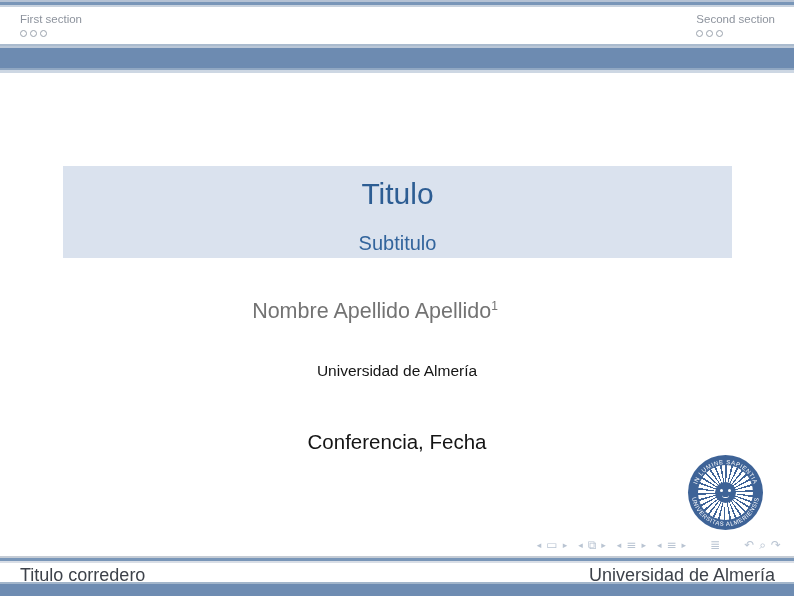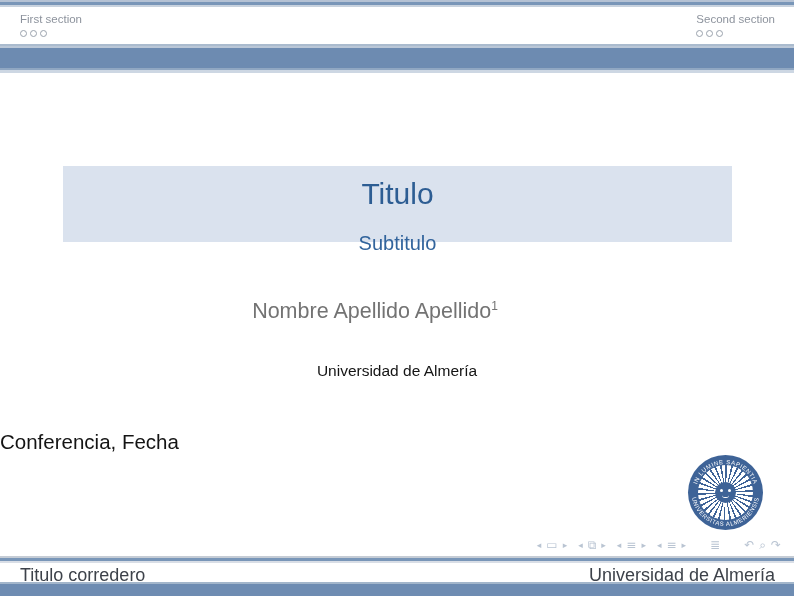--- a/index.html
+++ b/index.html
@@ -19,32 +19,32 @@
   .be2 { top:70px; height:3px; background:#cdd7e3; }
 
   
   .sec-block { position:absolute; top:12px; font-size:11.5px; color:#8d939d; line-height:14px; }
   .sec-left  { left:20px; }
   .sec-right { right:19px;margin-left:19px; }
   .dots { display:flex; gap:3px; margin-top:4px; }
   .dot { width:7px; height:7px; border:1.2px solid #9aa2ad; border-radius:50%; background:#fff; }
 
   
-  .title-box { position:absolute; left:63px; top:166px; width:669px; height:76px;
+  .title-box { position:absolute; left:63px; top:166px; width:669px; height:92px;
                background:#dae2ee; text-align:center; }
   .title    { margin-top:11px; font-size:30px; color:#2d5d93; line-height:34px; }
   .subtitle { margin-top:20px;  font-size:20px; color:#32649c; line-height:24px; }
 
   
   .author { position:absolute; top:299px; left:0; width:750px; text-align:center;
             font-size:21.5px; color:#737373; }
   .author sup, .inst sup { font-size:12px; vertical-align:super; }
   .inst { position:absolute; top:360px; left:0; width:794px; text-align:center;
           font-size:15.5px; color:#141414; line-height:21px; }
-  .conf { position:absolute; top:430px; left:0; width:794px; text-align:left;
+  .conf { position:absolute; top:430px; left:0; width:794px; text-align:center;
           font-size:20.5px; color:#141414; }
 
   
   .seal { position:absolute; left:688px; top:455px; width:75px; height:75px; }
   .seal-bg { position:absolute; inset:0; border-radius:50%; background:#3e6397; }
   .seal-rays { position:absolute; left:9px; top:9px; width:57px; height:57px; border-radius:50%;
       background:
         repeating-conic-gradient(#3e6397 0deg 4deg, #ffffff 4deg 12deg); 
       border:1px solid #3e6397; }
   .seal-core { position:absolute; left:27px; top:27px; width:21px; height:21px;

